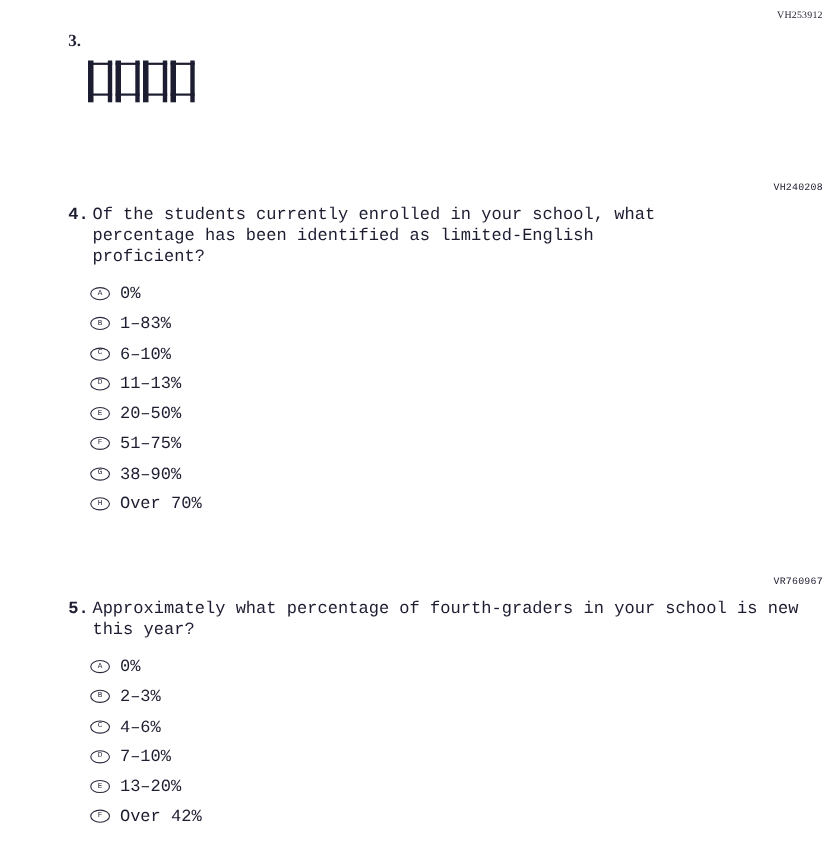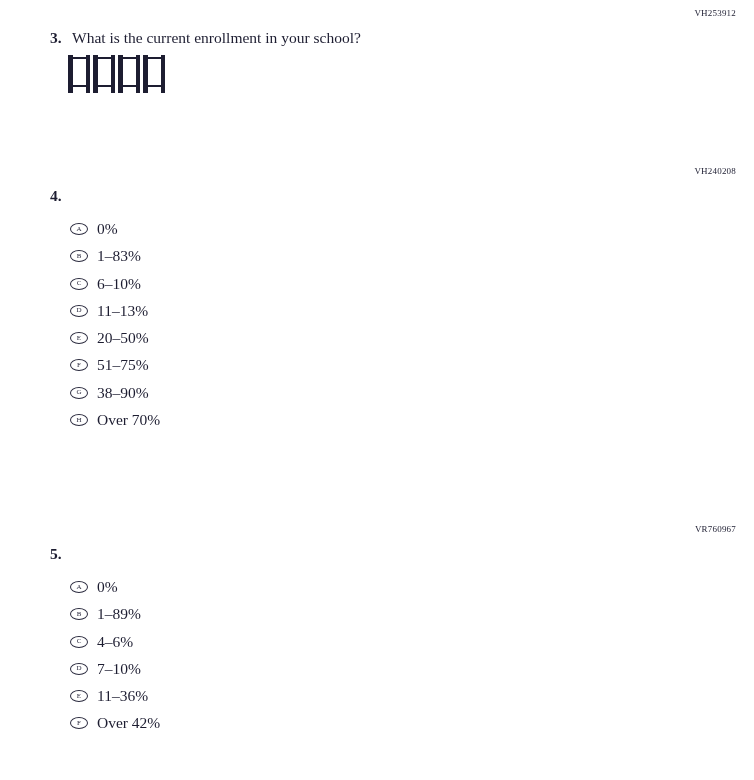--- a/index.html
+++ b/index.html
@@ -6,21 +6,21 @@
   html, body {
     width: 754px; height: 780px;
     background: #ffffff;
     font-family: "Liberation Serif", serif;
     color: #1d1d31;
     position: relative;
     overflow: hidden;
   }
   .question-section {
     position: absolute;
-    left: 50px;
+    left: 62px;
     width: 686px;
   }
   .accession-code {
     position: absolute;
     top: 0; right: 0;
     font-size: 9px;
     letter-spacing: 0.2px;
     color: #1d1d31;
   }
   .question-row {
@@ -89,44 +89,44 @@
     font-size: 7px;
     line-height: 7px;
     color: #2a2a3e;
   }
   .option-label {
     font-size: 15.5px;
     margin-left: 9px;
     white-space: nowrap;
   }
   #sec-q3 { top: 8px; }
-  #sec-q4 { top: 166px; }
-  #sec-q5 { top: 524px; }
+  #sec-q4 { top: 166px; font-family: Liberation Mono, monospace; }
+  #sec-q5 { top: 524px; font-family: Liberation Mono, monospace; }
 </style>
 </head>
 <body>
 
 <div class="question-section" id="sec-q3">
   <div class="accession-code">VH253912</div>
   <div class="question-row">
     <span class="q-number">3.</span>
-    <span class="q-text wide">What is the current enrollment in your school?</span>
   </div>
   <div class="digit-boxes">
     <div class="digit-box"></div>
     <div class="digit-box"></div>
     <div class="digit-box"></div>
     <div class="digit-box"></div>
   </div>
 </div>
 
 <div class="question-section" id="sec-q4">
   <div class="accession-code">VH240208</div>
   <div class="question-row">
     <span class="q-number">4.</span>
+    <span class="q-text">Of the students currently enrolled in your school, what percentage has been identified as limited-English proficient?</span>
   </div>
   <div class="options">
     <div class="option-row">
       <span class="oval">
           <span class="oval-letter">A</span>
         </span>
       <span class="option-label">0%</span>
     </div>
     <div class="option-row">
       <span class="oval">
@@ -170,51 +170,52 @@
         </span>
       <span class="option-label">Over 70%</span>
     </div>
   </div>
 </div>
 
 <div class="question-section" id="sec-q5">
   <div class="accession-code">VR760967</div>
   <div class="question-row">
     <span class="q-number">5.</span>
+    <span class="q-text wide">Approximately what percentage of fourth-graders in your school is new this year?</span>
   </div>
   <div class="options">
     <div class="option-row">
       <span class="oval">
           <span class="oval-letter">A</span>
         </span>
       <span class="option-label">0%</span>
     </div>
     <div class="option-row">
       <span class="oval">
           <span class="oval-letter">B</span>
         </span>
-      <span class="option-label">1–89%</span>
+      <span class="option-label">2–3%</span>
     </div>
     <div class="option-row">
       <span class="oval">
           <span class="oval-letter">C</span>
         </span>
       <span class="option-label">4–6%</span>
     </div>
     <div class="option-row">
       <span class="oval">
           <span class="oval-letter">D</span>
         </span>
       <span class="option-label">7–10%</span>
     </div>
     <div class="option-row">
       <span class="oval">
           <span class="oval-letter">E</span>
         </span>
-      <span class="option-label">11–36%</span>
+      <span class="option-label">13–20%</span>
     </div>
     <div class="option-row">
       <span class="oval">
           <span class="oval-letter">F</span>
         </span>
       <span class="option-label">Over 42%</span>
     </div>
   </div>
 </div>
 

